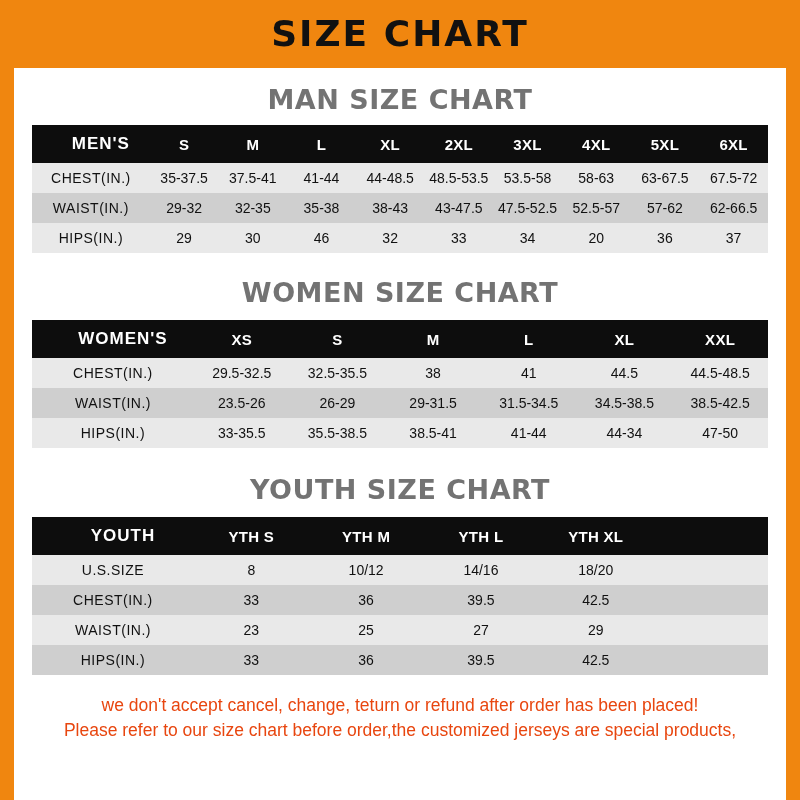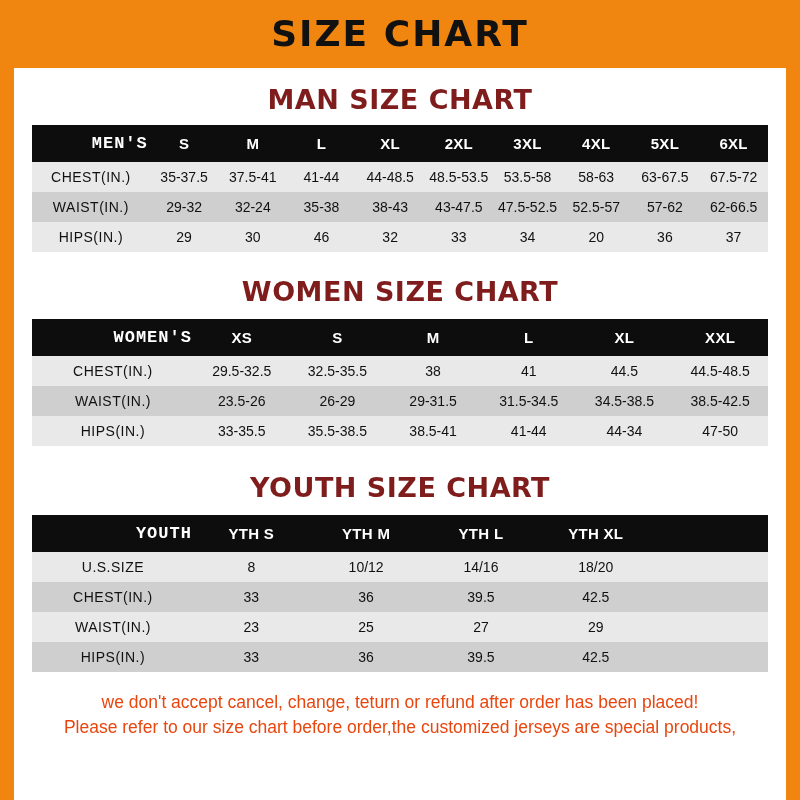--- a/index.html
+++ b/index.html
@@ -39,21 +39,21 @@
     line-height: 1;
   }
   .content {
     padding: 0 18px;
   }
   .section-title {
     text-align: center;
     font-family: "DejaVu Sans", sans-serif;
     font-weight: bold;
     font-size: 27px;
-    color: #7f1d1d;
+    color: #737373;
     letter-spacing: 0.5px;
   }
   .t-man { margin: 16px 0 10px; }
   .t-women { margin: 24px 0 12px; }
   .t-youth { margin: 26px 0 12px; }
 
   table.size-table {
     width: 100%;
     border-collapse: collapse;
     table-layout: fixed;
@@ -68,23 +68,23 @@
     background: #0d0d0d;
   }
   table.size-table thead th {
     color: #ffffff;
     font-size: 15px;
     font-weight: bold;
     padding: 9px 2px;
     letter-spacing: 0.3px;
   }
   table.size-table thead th.rowlabel {
-    text-align: right;
+    text-align: center;
     padding-left: 22px;
-    font-family: Liberation Mono, monospace;
+    font-family: Liberation Sans, sans-serif;
     font-size: 17px;
     letter-spacing: 1px;
   }
   
   table.size-table tbody td {
     font-size: 14px;
     color: #111111;
     padding: 7px 2px;
   }
   table.size-table tbody td.rowlabel {
@@ -168,21 +168,21 @@
           <td>44-48.5</td>
           <td>48.5-53.5</td>
           <td>53.5-58</td>
           <td>58-63</td>
           <td>63-67.5</td>
           <td>67.5-72</td>
         </tr>
         <tr class="dark">
           <td class="rowlabel">WAIST(IN.)</td>
           <td>29-32</td>
-          <td>32-24</td>
+          <td>32-35</td>
           <td>35-38</td>
           <td>38-43</td>
           <td>43-47.5</td>
           <td>47.5-52.5</td>
           <td>52.5-57</td>
           <td>57-62</td>
           <td>62-66.5</td>
         </tr>
         <tr class="light">
           <td class="rowlabel">HIPS(IN.)</td>

